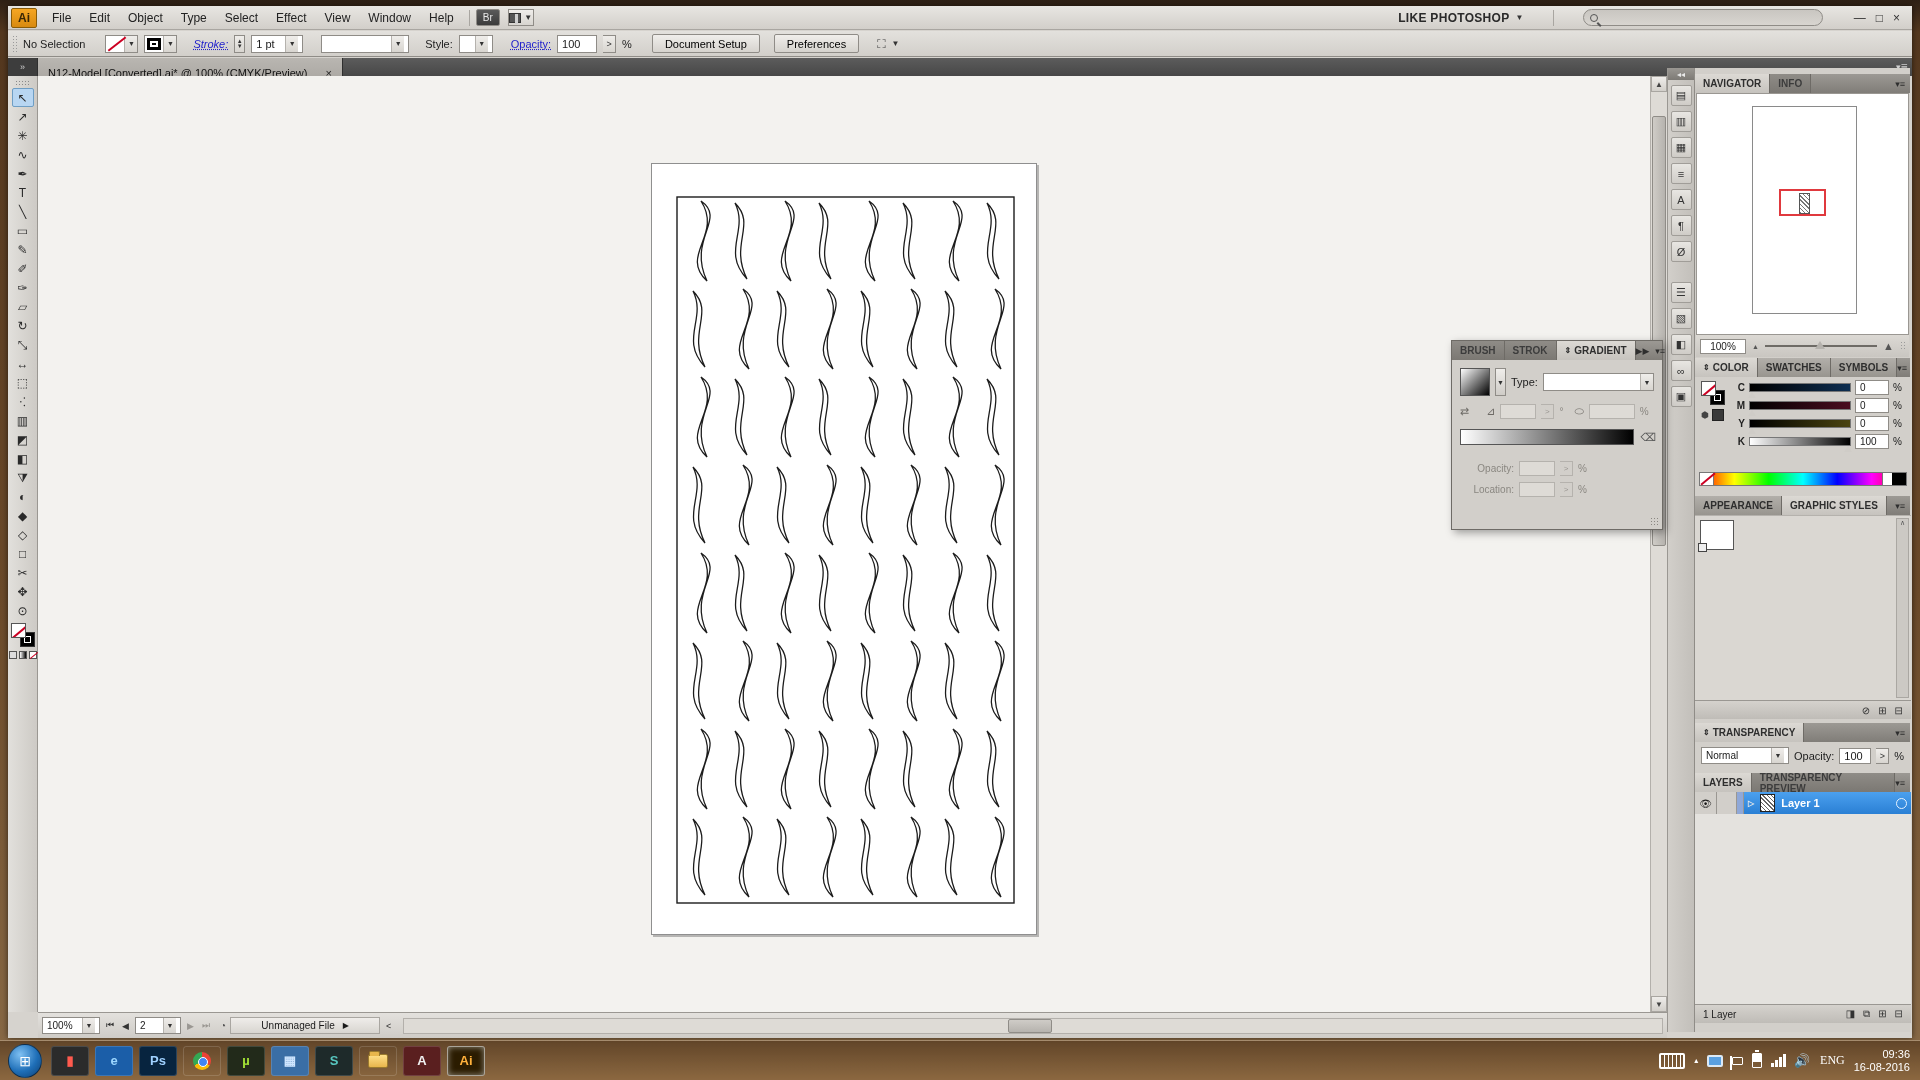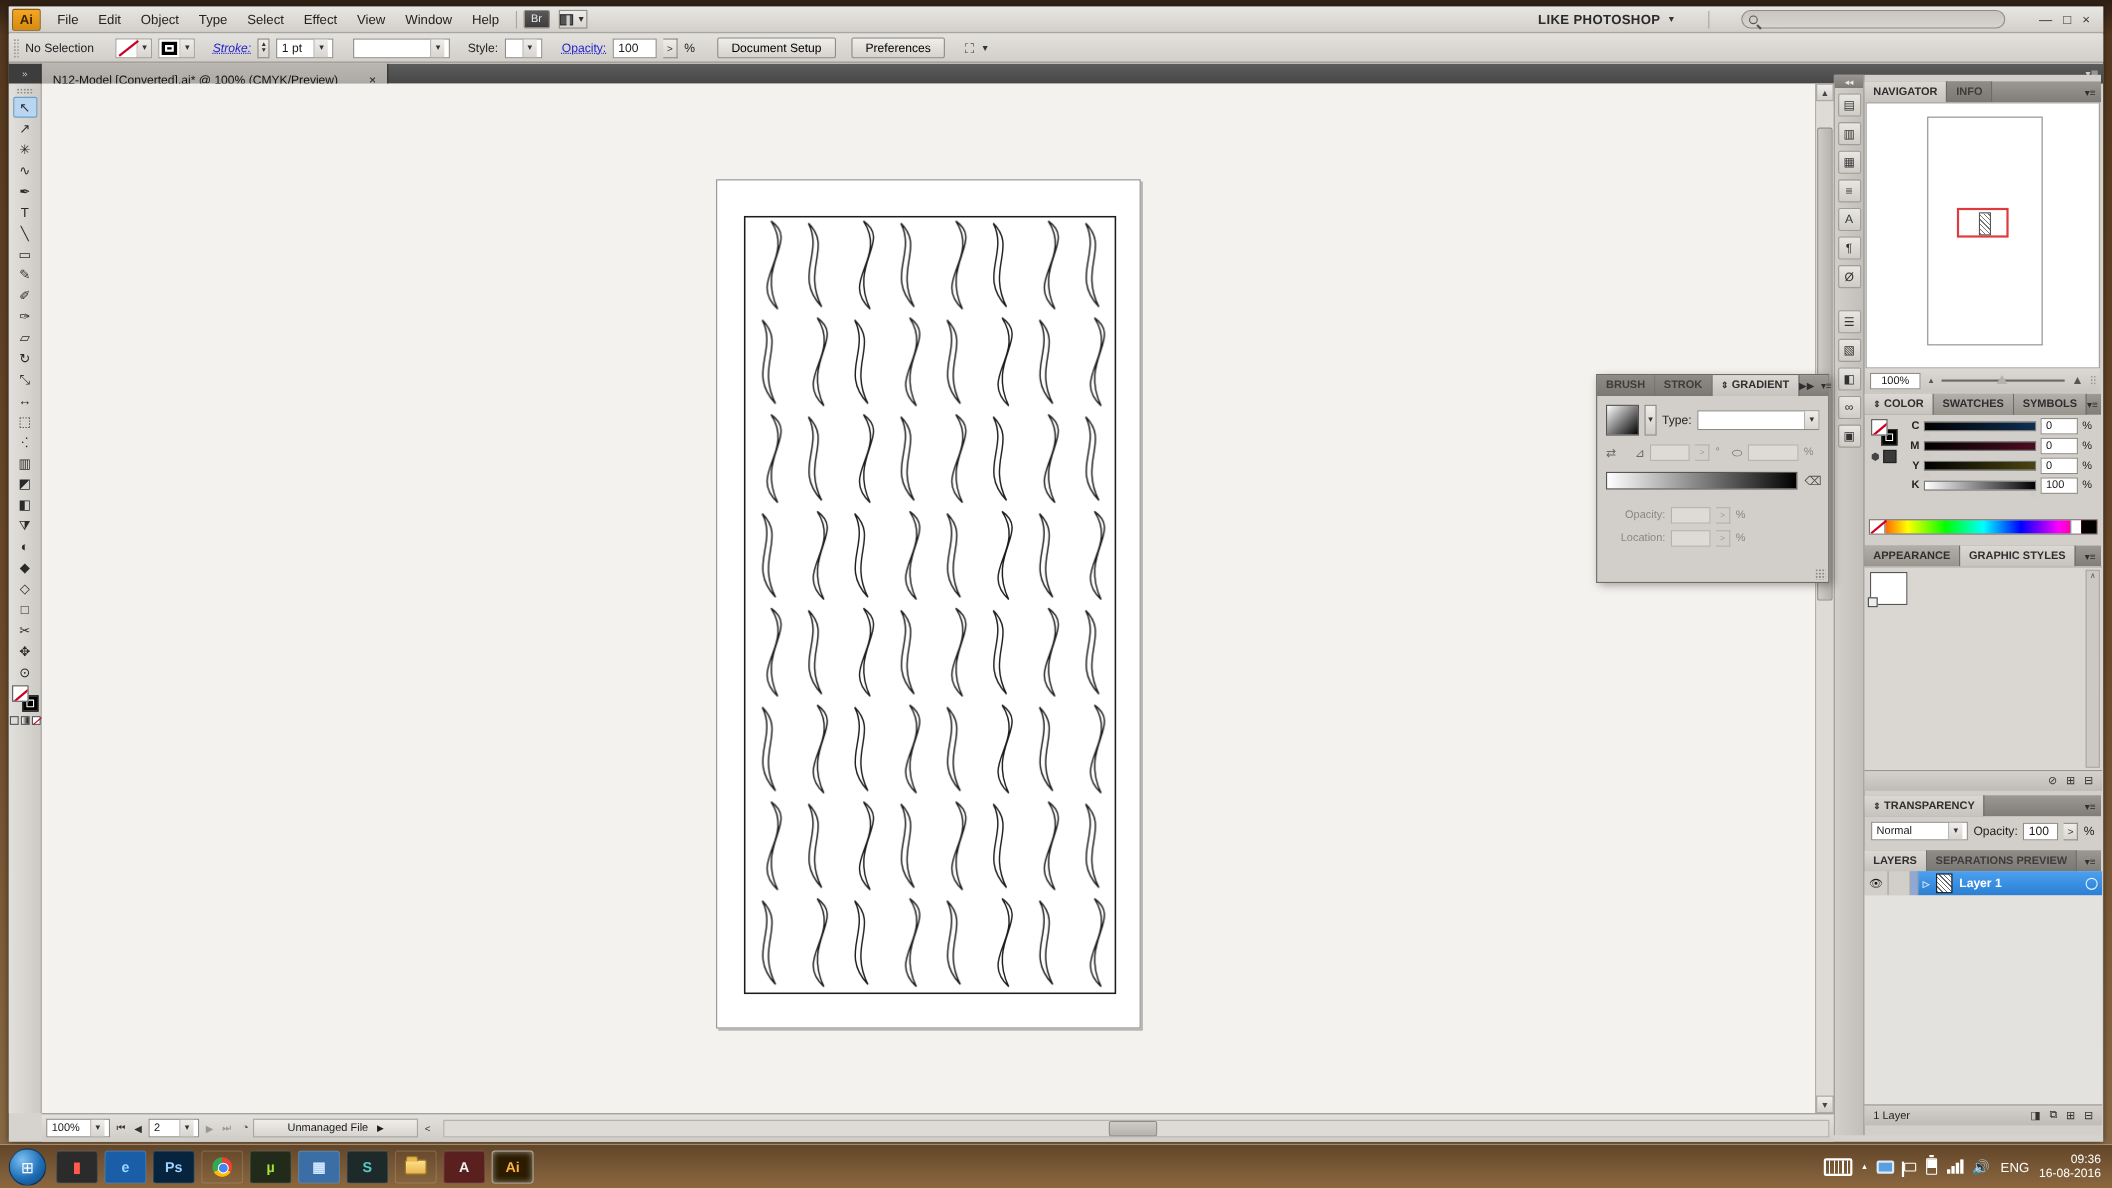--- a/index.html
+++ b/index.html
@@ -38,21 +38,21 @@
   .sw.black::after { content:""; position:absolute; inset:2px; background:#000; box-shadow:inset 0 0 0 3px #000, inset 0 0 0 5px #fff; }
   .ddarrow { width:13px; height:16px; border-left:1px solid #b5b2ad; display:flex; align-items:center; justify-content:center; font-size:7px; color:#333; background:linear-gradient(#efedea,#d8d5d0); }
   .field { height:18px; border:1px solid #8f8c87; background:#fff; display:flex; align-items:center; padding:0 4px; font-size:11px; }
   .stepper { width:11px; height:18px; border:1px solid #8f8c87; background:linear-gradient(#efedea,#d8d5d0); display:flex; flex-direction:column; align-items:center; justify-content:center; font-size:6px; line-height:5px; color:#333; }
   .spin { width:13px; height:18px; border:1px solid #8f8c87; border-left:none; background:linear-gradient(#efedea,#d8d5d0); display:flex; align-items:center; justify-content:center; font-size:9px; color:#333; }
   .pushbtn { height:19px; border:1px solid #8f8c87; border-radius:2px; background:linear-gradient(#f0eeeb,#d6d3ce); padding:0 12px; font-size:11px; display:flex; align-items:center; }
 
   
   .tabbar { position:absolute; left:0; top:52px; width:100%; height:18px; background:linear-gradient(#5c5c5c,#474747); display:flex; align-items:stretch; }
   .tab-chevrons { width:30px; background:#3d3d3d; color:#cfcfcf; font-size:9px; display:flex; align-items:center; justify-content:center; border-right:1px solid #2e2e2e; }
-  .doctab { background:linear-gradient(#b9b6b1,#a5a29d); color:#111; font-size:11px; display:flex; align-items:center; gap:28px; padding:15px 10px; border-right:1px solid #2e2e2e; }
+  .doctab { background:linear-gradient(#b9b6b1,#a5a29d); color:#111; font-size:11px; display:flex; align-items:center; gap:18px; padding:15px 10px; border-right:1px solid #2e2e2e; }
   .doctab .close { font-size:11px; color:#222; }
   .tab-end { margin-left:auto; width:20px; display:flex; align-items:center; justify-content:center; color:#cfcfcf; font-size:9px; }
 
   
   .toolbar { position:absolute; left:0; top:70px; bottom:26px; width:30px; background:linear-gradient(90deg,#e2e0dc,#cdcac5); border-right:1px solid #9a9792; display:flex; flex-direction:column; align-items:center; padding-top:4px; }
   .toolbar .dots { width:16px; height:5px; background-image:radial-gradient(#8a8a8a 35%, transparent 36%); background-size:3px 3px; margin-bottom:3px; }
   .tool { width:22px; height:19px; display:flex; align-items:center; justify-content:center; font-size:12px; color:#2a2a2a; }
   .tool.active { background:#b8d6f2; border:1px solid #6f9ec4; border-radius:2px; }
   .fs-proxy { position:relative; width:24px; height:24px; margin-top:3px; }
   .fs-fill { position:absolute; left:0; top:0; width:15px; height:15px; background:#fff; border:1px solid #555; overflow:hidden; }
@@ -170,21 +170,21 @@
   .tray { margin-left:auto; display:flex; align-items:center; gap:9px; padding-right:10px; color:#fff; }
   .tray-kbd { width:26px; height:16px; border:2px solid #fff; border-radius:2px; background:repeating-linear-gradient(90deg,transparent 0 3px,#fff 3px 4px); }
   .tray-mon { width:16px; height:12px; background:#5aa0e0; border:2px solid #dce9f5; border-radius:2px; }
   .tray-flag { width:11px; height:8px; border:1.5px solid #fff; border-radius:1px; position:relative; }
   .tray-flag::after { content:""; position:absolute; left:-3px; top:-2px; width:1.5px; height:14px; background:#fff; }
   .tray-batt { width:10px; height:15px; border:1.5px solid #fff; border-radius:1px; position:relative; background:linear-gradient(#fff 60%, transparent 60%); }
   .tray-batt::before { content:""; position:absolute; left:2px; top:-4px; width:4px; height:2px; background:#fff; }
   .tray-sig { display:flex; align-items:flex-end; gap:1.5px; }
   .tray-sig i { width:2.5px; background:#fff; display:block; }
   .tray-spk { color:#fff; font-size:13px; }
-  .tray-lang { font-size:12px; }
+  .tray-lang { font-size:12px;font-family:Liberation Serif, serif; }
   .tray-clock { text-align:right; font-size:11px; line-height:13px; }
   .tray-up { font-size:8px; color:#fff; }
 </style>
 </head>
 <body>
 
 <div class="appwin">
 
   <div class="appbar">
     <div class="ai-logo">Ai</div>
@@ -485,21 +485,21 @@
         </div>
       <div class="spin" style="height:16px;">&gt;</div>
       <span class="cb-label">%</span>
     </div>
 
     <div class="phead" style="top:705px;">
       <div class="ptab active">
           <span>LAYERS</span>
         </div>
       <div class="ptab dim">
-          <span>SEPARATIONS PREVIEW</span>
+          <span>TRANSPARENCY PREVIEW</span>
         </div>
       <div class="pmenu">▾≡</div>
     </div>
     <div class="layer-row" style="top:724px;">
       <div class="lr-eye">👁</div>
       <div class="lr-blank"></div>
       <div class="lr-edit"></div>
       <div class="lr-sel">
         <span class="lr-tri">▷</span>
         <span class="lr-thumb"></span>

